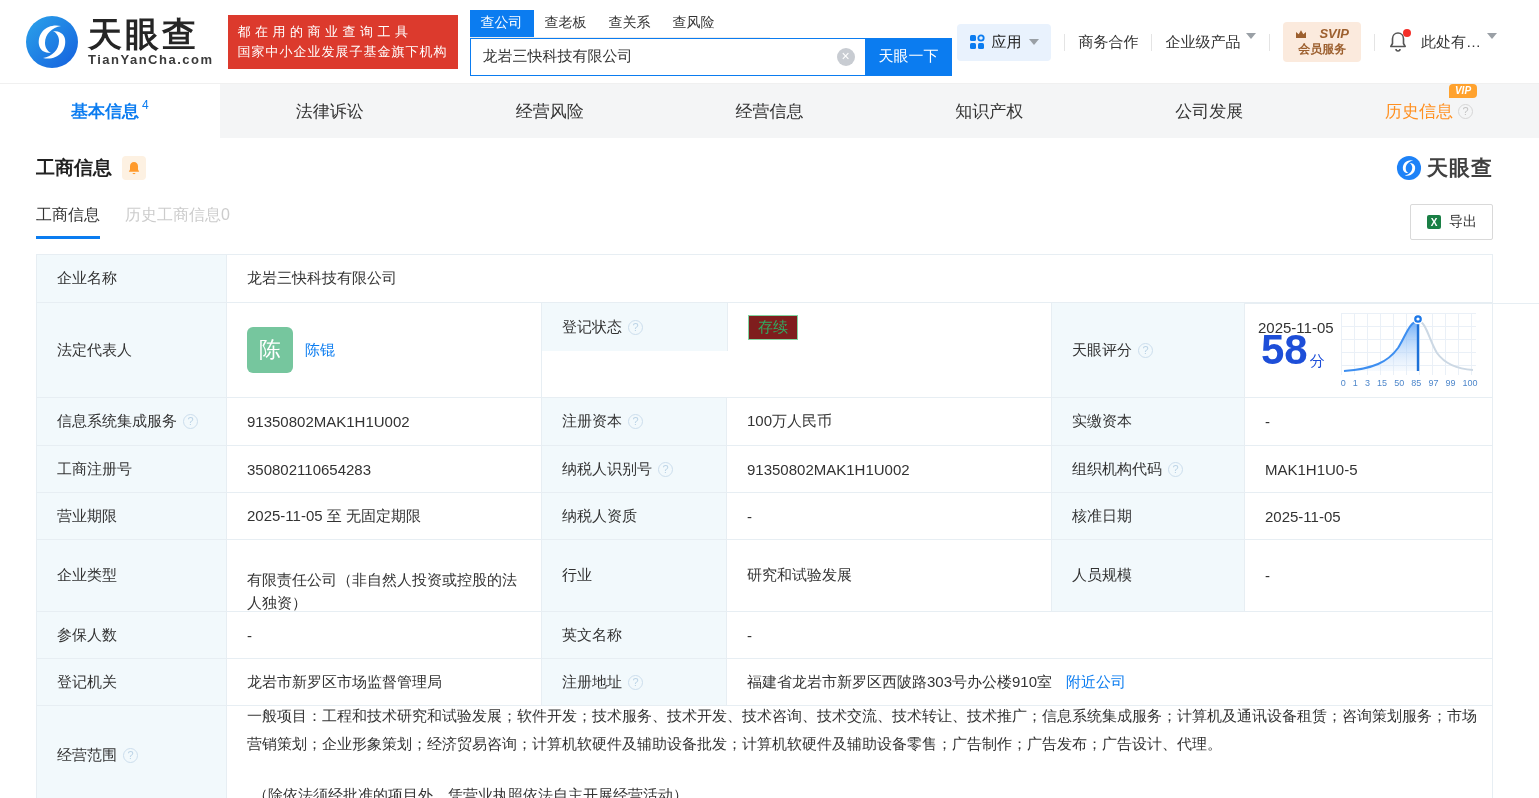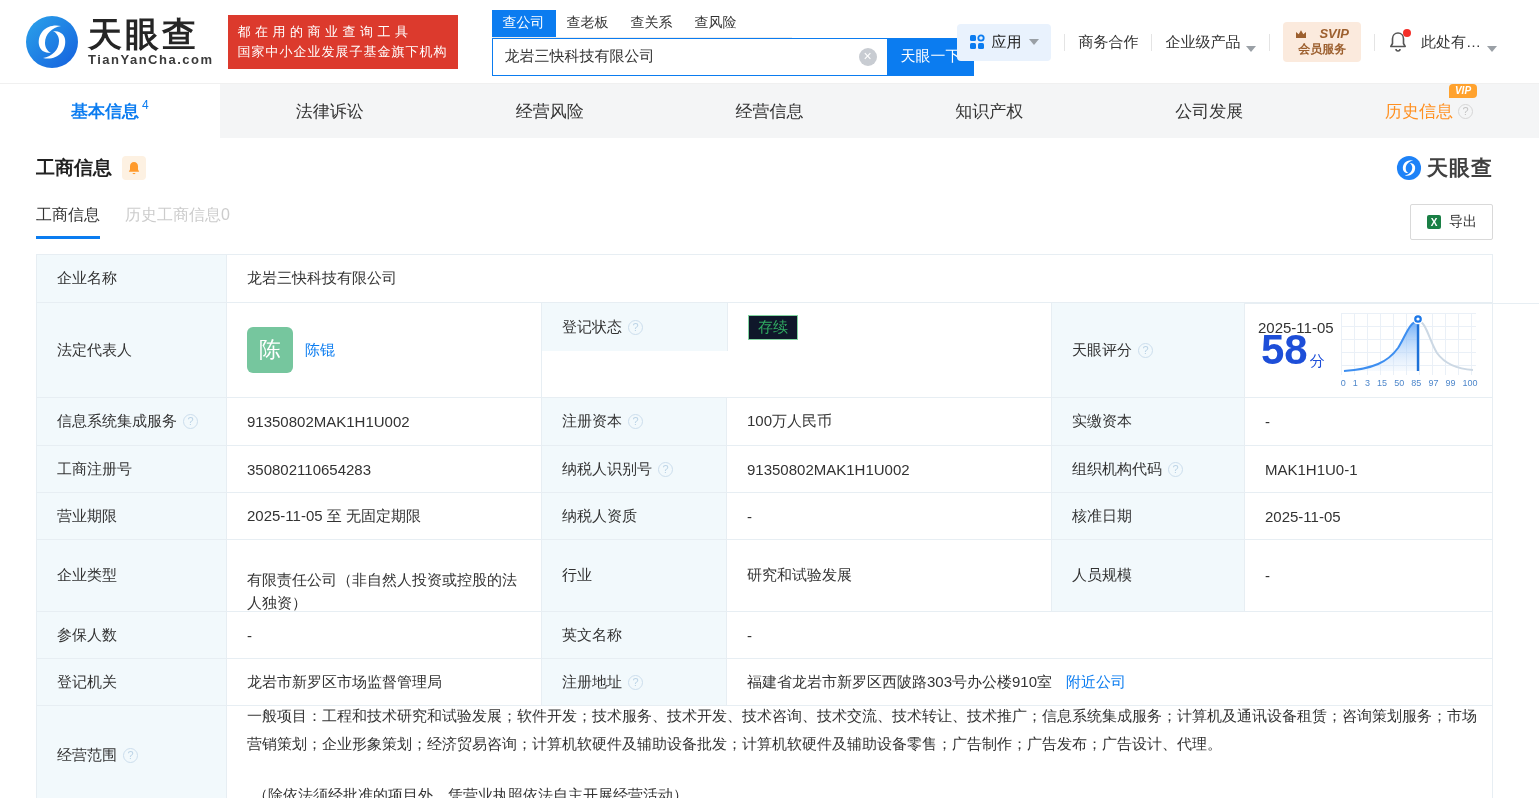--- a/index.html
+++ b/index.html
@@ -10,34 +10,34 @@
   
   .hdr { height:84px; display:flex; align-items:center; position:relative; background:#fff; border-bottom:1px solid #f0f0f0; }
   .logo { display:flex; align-items:center; margin-left:24px; cursor:pointer; }
   .logo-ic { width:56px; height:56px; }
   .logo-tx { margin-left:8px; }
   .logo-t { font-size:34px; font-weight:700; color:#252525; letter-spacing:3px; line-height:36px; }
   .logo-d { font-size:13px; font-weight:700; color:#3a3a3a; letter-spacing:1.5px; }
   .slogan { margin-left:14px; background:#dc3a2d; color:#fff; padding:7px 10px; }
   .sl1 { font-size:13px; letter-spacing:4.5px; line-height:20px; white-space:nowrap; }
   .sl2 { font-size:13px; letter-spacing:1px; line-height:20px; white-space:nowrap; }
-  .search { margin-left:34px; padding-top:2px; }
+  .search { margin-left:12px; padding-top:2px; }
   .stabs { display:flex; align-items:flex-end; width:300px; border-bottom:1px solid #ececec; }
   .stab { font-size:14px; padding:4px 11px 5px; color:#333; cursor:pointer; white-space:nowrap; }
   .stab.active { background:#0b7cf0; color:#fff; }
   .srow { display:flex; }
   .sinput-wrap { position:relative; }
   .sinput { width:396px; height:38px; border:1px solid #0b7cf0; outline:none; font-size:15px; color:#333; padding:0 38px 0 12px; font-family:inherit; }
   .sclear { position:absolute; right:11px; top:50%; transform:translateY(-50%); width:18px; height:18px; border-radius:50%; background:#c8ccd2; color:#fff; font-size:14px; line-height:17px; text-align:center; cursor:pointer; }
   .sbtn { width:86px; height:38px; background:#0b7cf0; color:#fff; border:none; font-size:15px; cursor:pointer; font-family:inherit; }
   .hright { position:absolute; right:42px; top:0; height:84px; display:flex; align-items:center; gap:13px; }
   .apps { display:flex; align-items:center; gap:6px; background:#e9f2fd; border-radius:4px; padding:9px 12px; cursor:pointer; font-size:15px; color:#222; }
   .caret { width:0; height:0; border-left:5px solid transparent; border-right:5px solid transparent; border-top:6px solid #9aa0a6; display:inline-block; margin-left:2px; }
   .vdiv { width:1px; height:17px; background:#e4e4e4; }
-  .hlink { font-size:15px; color:#333; cursor:pointer; display:flex; align-items:flex-end; gap:4px; white-space:nowrap; }
+  .hlink { font-size:15px; color:#333; cursor:pointer; display:flex; align-items:flex-start; gap:4px; white-space:nowrap; }
   .svip { background:#fbeadd; border-radius:4px; padding:4px 12px; text-align:center; cursor:pointer; color:#9c5f2e; }
   .svip1 { font-size:13px; font-weight:700; font-style:italic; display:flex; align-items:center; gap:12px; justify-content:center; }
   .svip2 { font-size:12px; font-weight:700; }
   .bell { position:relative; cursor:pointer; display:flex; align-items:center; }
   .dot { position:absolute; top:-2px; right:-3px; width:8px; height:8px; background:#f4302a; border-radius:50%; }
 
   
   .tabs { height:54px; background:#f4f5f6; display:flex; }
   .tab { flex:1; display:flex; align-items:center; justify-content:center; font-size:17px; color:#333; cursor:pointer; position:relative; }
   .tab.active { background:#fff; color:#0b7cf0; font-weight:700; }
@@ -68,21 +68,21 @@
   .tr + .tr { border-top:1px solid #e7eef3; }
   .h47{height:47px}.h48{height:48px}.h95{height:95px}.h72{height:72px}.h100{height:100px}
   .lbl { background:#f2f9fc; display:flex; align-items:center; gap:6px; padding:0 10px 0 20px; font-size:15px; color:#333; flex-shrink:0; }
   .val { display:flex; align-items:center; padding:0 12px 0 20px; font-size:15px; color:#333; }
   .tr > *:not(:first-child), .subrow > *:not(:first-child) { border-left:1px solid #e7eef3; }
   .w1{width:189px}.w2{width:315px}.w3{width:185px}.w4{width:325px}.w5{width:193px}
   .grow { flex:1; }
   .midgrp { width:510px; display:flex; flex-direction:row; border-left:1px solid #e7eef3; }
   .subrow { display:flex; }
   .subrow + .subrow { border-top:1px solid #e7eef3; }
-  .status { border:1px solid #82d4a1; background:#0f172a; color:#30ab62; font-size:15px; padding:2px 9px; border-radius:0; }
+  .status { border:1px solid #82d4a1; background:#7f1d1d; color:#30ab62; font-size:15px; padding:2px 9px; border-radius:0; }
   .avatar { width:46px; height:46px; border-radius:6px; background:#76c69e; color:#fff; font-size:22px; display:flex; align-items:center; justify-content:center; margin-right:12px; flex-shrink:0; }
   .link { color:#0b7cf0; cursor:pointer; text-decoration:none; }
   .score-cell { gap:16px; padding-left:16px; }
   .score { display:flex; align-items:flex-end; color:#1d4ed8; }
   .sv { font-size:42px; font-weight:700; line-height:1; }
   .su { font-size:15px; margin-left:2px; }
   .chart { width:137px; }
   .plot { position:relative; width:135px; height:62px; }
   .grid { position:absolute; inset:0;
     background-image:linear-gradient(#eaf0f7 1px,transparent 1px),linear-gradient(90deg,#eaf0f7 1px,transparent 1px);
@@ -338,21 +338,21 @@
         <div class="val w2">350802110654283</div>
         <div class="lbl w3">
           <span>纳税人识别号</span>
           <span class="q">?</span>
         </div>
         <div class="val w4">91350802MAK1H1U002</div>
         <div class="lbl w5">
           <span>组织机构代码</span>
           <span class="q">?</span>
         </div>
-        <div class="val grow">MAK1H1U0-1</div>
+        <div class="val grow">MAK1H1U0-5</div>
       </div>
 
       <div class="tr h47">
         <div class="lbl w1">营业期限</div>
         <div class="val w2">2025-11-05 至 无固定期限</div>
         <div class="lbl w3">纳税人资质</div>
         <div class="val w4">-</div>
         <div class="lbl w5">核准日期</div>
         <div class="val grow">2025-11-05</div>
       </div>

